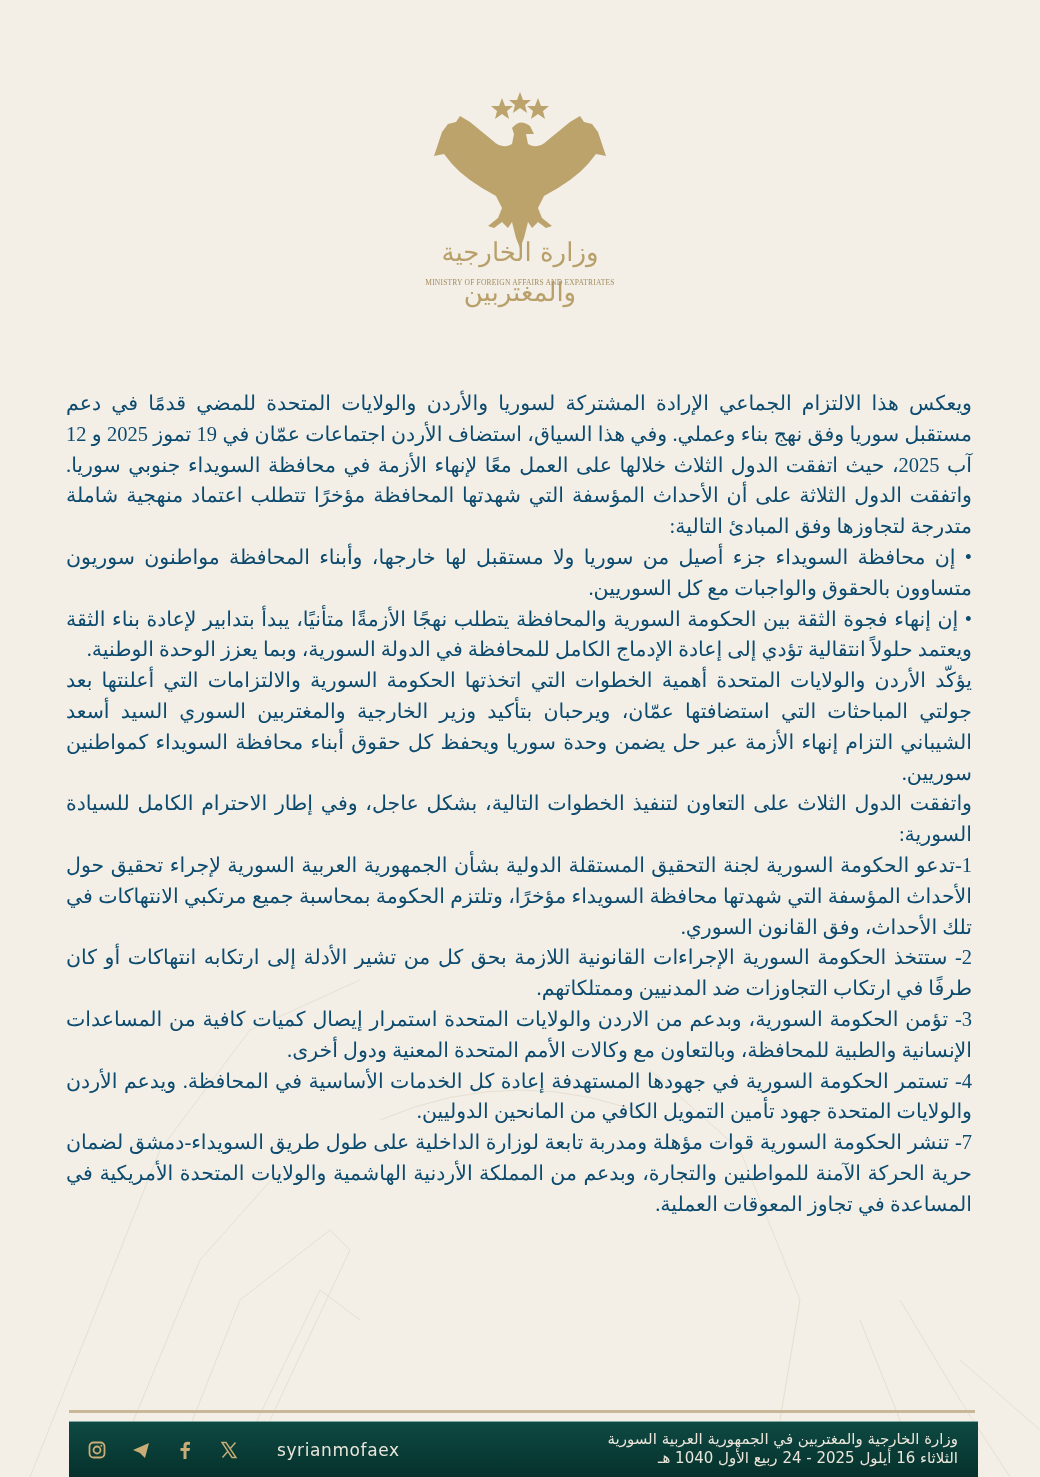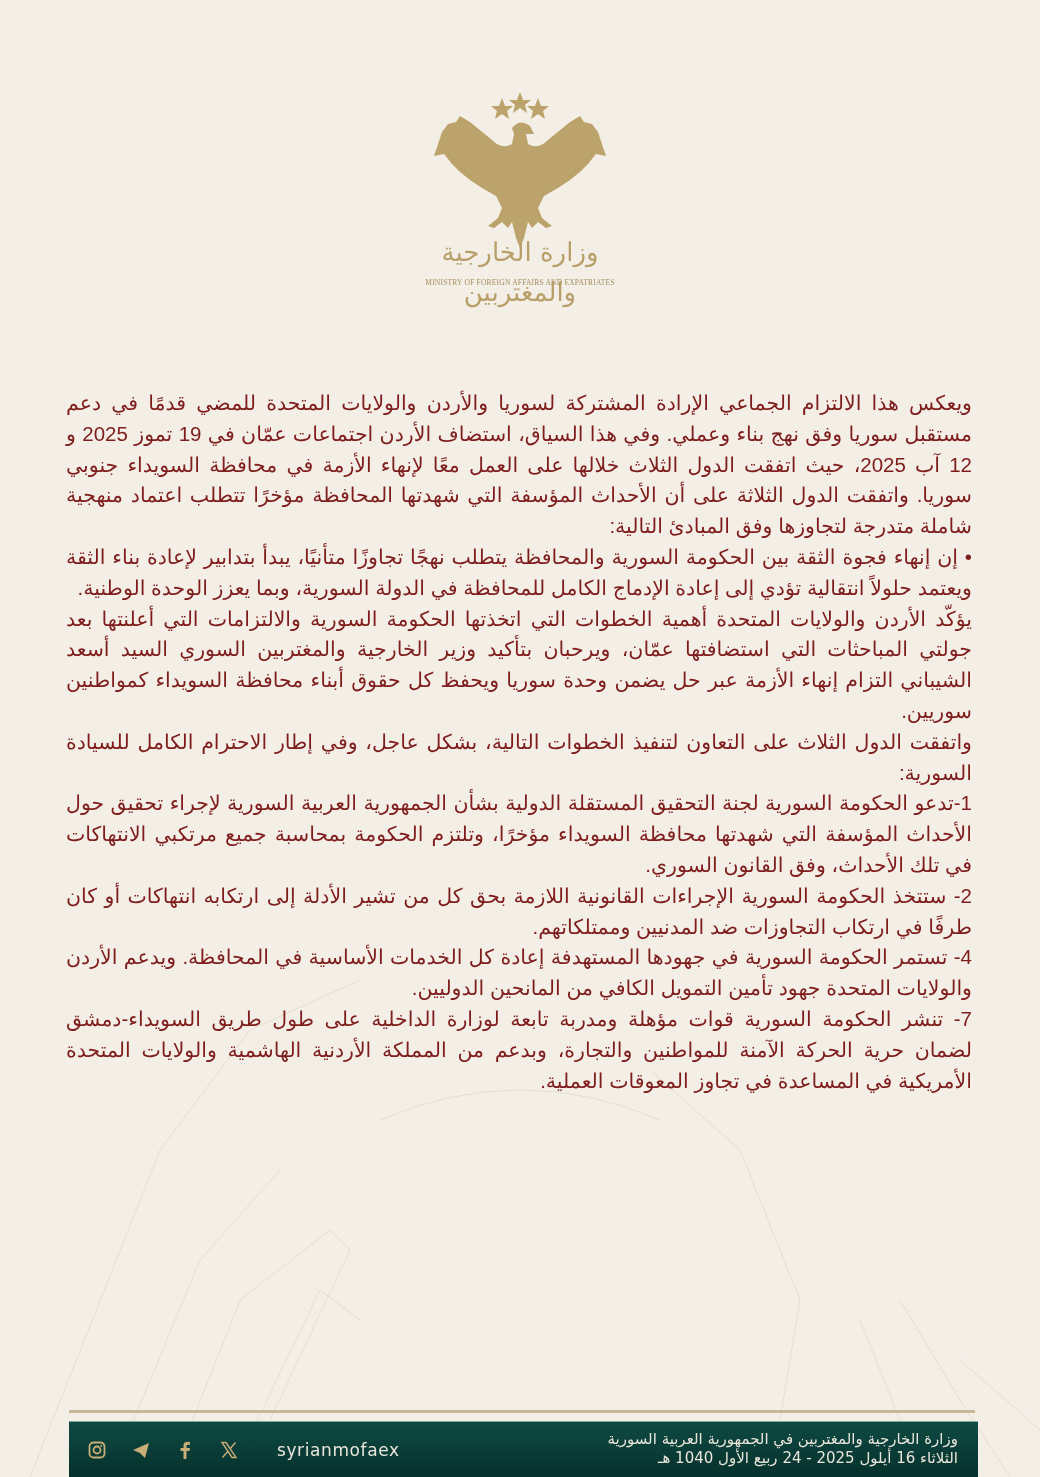--- a/index.html
+++ b/index.html
@@ -15,22 +15,22 @@
       font-family: "DejaVu Serif", serif; font-size: 26px; color: #b9a06a; direction: rtl;
       line-height: 40px; letter-spacing: -1px;
     }
     .ministry-en {
       position: absolute; left: 400px; top: 278px; width: 240px; text-align: center;
       font-family: "Liberation Serif", serif; font-size: 7.5px; color: #a38d5c; letter-spacing: 0.2px;
     }
     .body-text {
       position: absolute; left: 66px; top: 388px; width: 906px;
       direction: rtl; text-align: justify; text-align-last: right;
-      font-family: Liberation Sans, sans-serif; font-size: 20.5px; line-height: 30.8px;
-      color: #7f1d1d;
+      font-family: Liberation Serif, serif; font-size: 20.5px; line-height: 30.8px;
+      color: #0c4a6e;
     }
     .body-text p { margin: 0; }
     .rule {
       position: absolute; left: 69px; top: 1410px; width: 906px; height: 3px; background: #c8b799;
     }
     .footer {
       position: absolute; left: 69px; top: 1421px; width: 909px; height: 56px;
       background: linear-gradient(#0e4a43, #06302b);
       border-top: 1px solid #7fa8a0;
     }
@@ -70,25 +70,27 @@
     <polygon points="118,10 121,18 129,18 123,23 125,31 118,26 111,31 113,23 107,18 115,18"></polygon>
     <path d="M92 40 Q100 30 110 38 L114 46 L106 46 L108 56 Q118 62 128 52 L150 34 L160 28 L164 34 L172 36 L178 44 L182 56 L186 68 L176 66 L168 76 L160 84 L150 92 L138 100 L124 108 L118 120 L122 130 L132 138 L126 140 L118 134 L112 140 L108 134 L104 150 L100 160 L96 150 L92 134 L88 140 L82 134 L74 140 L68 138 L78 130 L82 120 L76 108 L62 100 L50 92 L40 84 L32 76 L24 66 L14 68 L18 56 L22 44 L28 36 L36 34 L40 28 L50 34 L72 52 Q82 62 92 56 L94 46 Z"></path>
   </g>
 </svg>
 
 <div class="ministry-ar">وزارة الخارجية والمغتربين</div>
 <div class="ministry-en">MINISTRY OF FOREIGN AFFAIRS AND EXPATRIATES</div>
 
 <div class="body-text">
   <p>ويعكس هذا الالتزام الجماعي الإرادة المشتركة لسوريا والأردن والولايات المتحدة للمضي قدمًا في دعم مستقبل سوريا وفق نهج بناء وعملي. وفي هذا السياق، استضاف الأردن اجتماعات عمّان في 19 تموز 2025 و 12 آب 2025، حيث اتفقت الدول الثلاث خلالها على العمل معًا لإنهاء الأزمة في محافظة السويداء جنوبي سوريا. واتفقت الدول الثلاثة على أن الأحداث المؤسفة التي شهدتها المحافظة مؤخرًا تتطلب اعتماد منهجية شاملة متدرجة لتجاوزها وفق المبادئ التالية:</p>
-  <p>• إن إنهاء فجوة الثقة بين الحكومة السورية والمحافظة يتطلب نهجًا تجاوزًا متأنيًا، يبدأ بتدابير لإعادة بناء الثقة ويعتمد حلولاً انتقالية تؤدي إلى إعادة الإدماج الكامل للمحافظة في الدولة السورية، وبما يعزز الوحدة الوطنية.</p>
+  <p>• إن محافظة السويداء جزء أصيل من سوريا ولا مستقبل لها خارجها، وأبناء المحافظة مواطنون سوريون متساوون بالحقوق والواجبات مع كل السوريين.</p>
+  <p>• إن إنهاء فجوة الثقة بين الحكومة السورية والمحافظة يتطلب نهجًا الأزمةًا متأنيًا، يبدأ بتدابير لإعادة بناء الثقة ويعتمد حلولاً انتقالية تؤدي إلى إعادة الإدماج الكامل للمحافظة في الدولة السورية، وبما يعزز الوحدة الوطنية.</p>
   <p>يؤكّد الأردن والولايات المتحدة أهمية الخطوات التي اتخذتها الحكومة السورية والالتزامات التي أعلنتها بعد جولتي المباحثات التي استضافتها عمّان، ويرحبان بتأكيد وزير الخارجية والمغتربين السوري السيد أسعد الشيباني التزام إنهاء الأزمة عبر حل يضمن وحدة سوريا ويحفظ كل حقوق أبناء محافظة السويداء كمواطنين سوريين.</p>
   <p>واتفقت الدول الثلاث على التعاون لتنفيذ الخطوات التالية، بشكل عاجل، وفي إطار الاحترام الكامل للسيادة السورية:</p>
   <p>1-تدعو الحكومة السورية لجنة التحقيق المستقلة الدولية بشأن الجمهورية العربية السورية لإجراء تحقيق حول الأحداث المؤسفة التي شهدتها محافظة السويداء مؤخرًا، وتلتزم الحكومة بمحاسبة جميع مرتكبي الانتهاكات في تلك الأحداث، وفق القانون السوري.</p>
   <p>2-    ستتخذ الحكومة السورية الإجراءات القانونية اللازمة بحق كل من تشير الأدلة إلى ارتكابه انتهاكات أو كان طرفًا في ارتكاب التجاوزات ضد المدنيين وممتلكاتهم.</p>
+  <p>3-  تؤمن الحكومة السورية، وبدعم من الاردن والولايات المتحدة استمرار إيصال كميات كافية من المساعدات الإنسانية والطبية للمحافظة، وبالتعاون مع وكالات الأمم المتحدة المعنية ودول أخرى.</p>
   <p>4-  تستمر الحكومة السورية في جهودها المستهدفة إعادة كل الخدمات الأساسية في المحافظة. ويدعم الأردن والولايات المتحدة جهود تأمين التمويل الكافي من المانحين الدوليين.</p>
   <p>7-  تنشر الحكومة السورية قوات مؤهلة ومدربة تابعة لوزارة الداخلية على طول طريق السويداء-دمشق لضمان حرية الحركة الآمنة للمواطنين والتجارة، وبدعم من المملكة الأردنية الهاشمية والولايات المتحدة الأمريكية في المساعدة في تجاوز المعوقات العملية.</p>
 </div>
 
 <div class="rule"></div>
 
 <div class="footer">
   <div class="left">
     <span class="icon">
       <svg width="18" height="18" viewBox="0 0 18 18">

